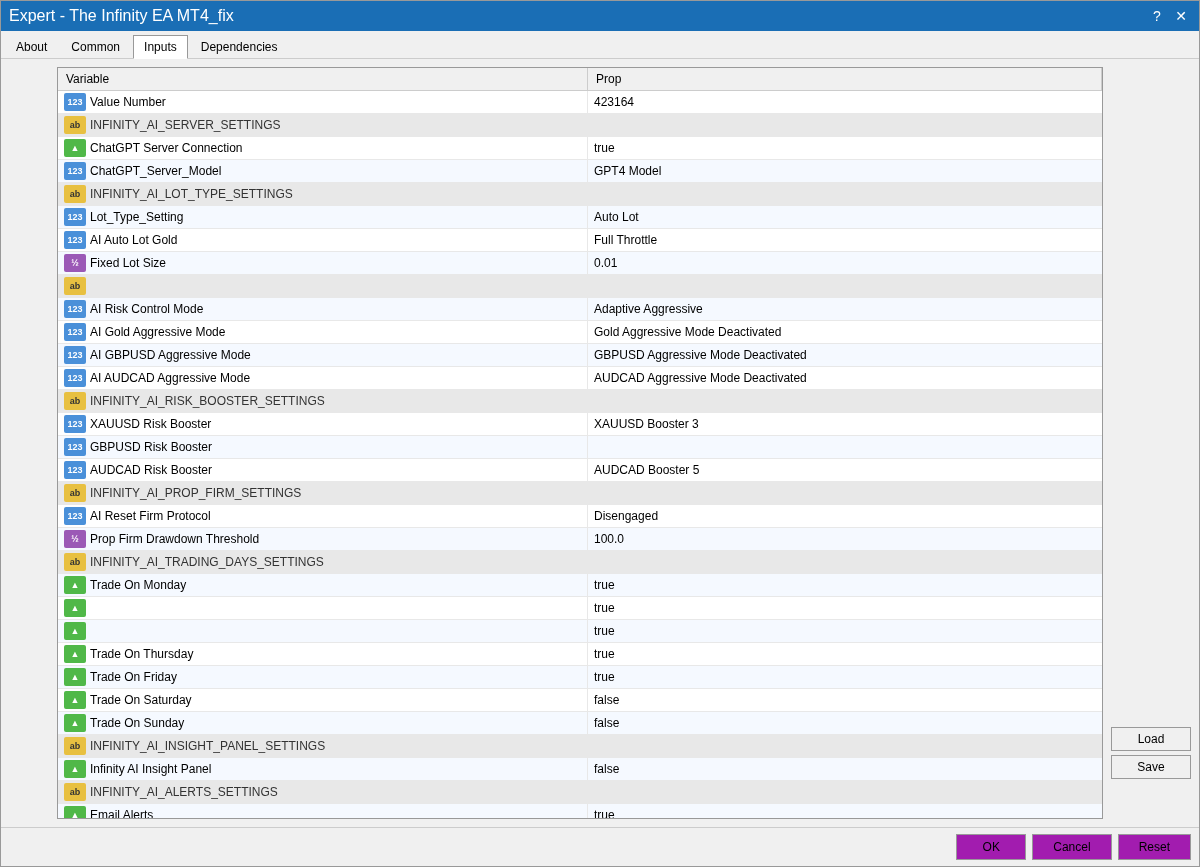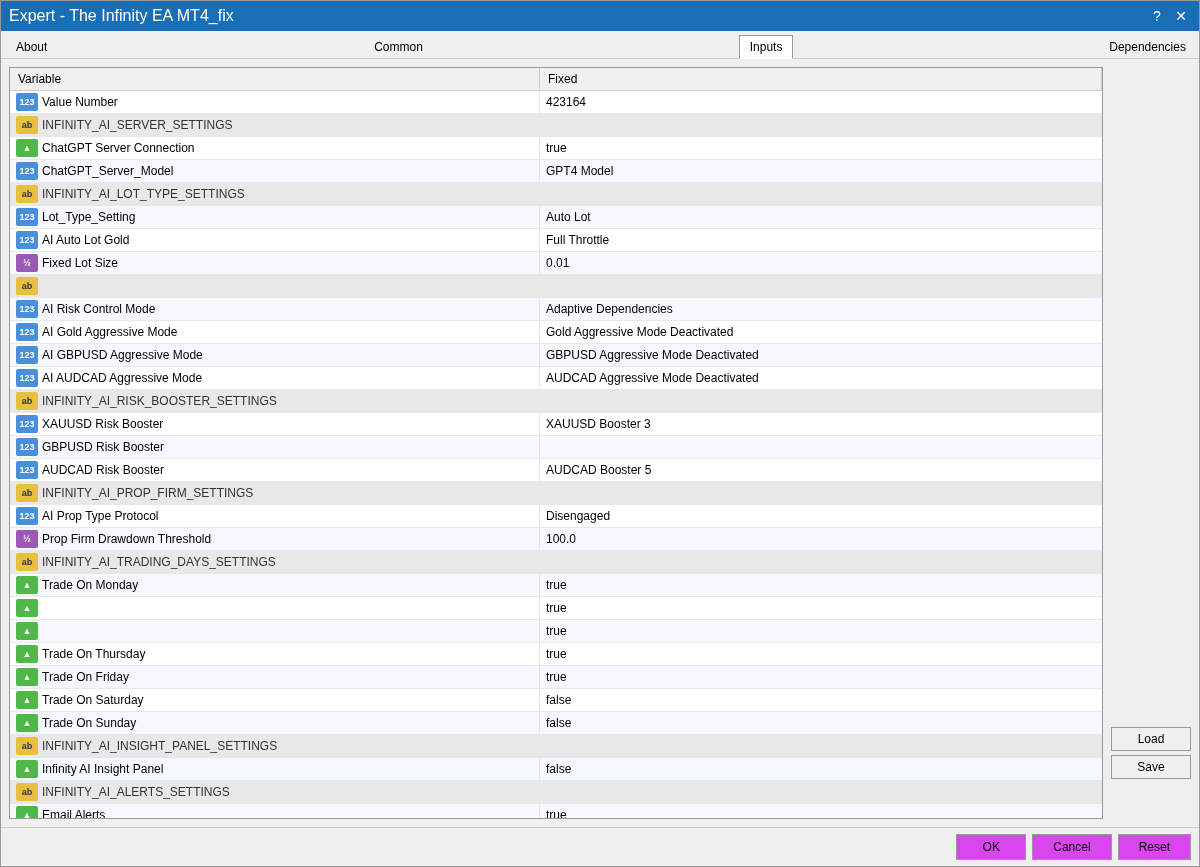--- a/index.html
+++ b/index.html
@@ -48,21 +48,20 @@
       align-items: center;
       justify-content: center;
     }
 
     .menu-bar {
       background: #f0f0f0;
       border-bottom: 1px solid #ccc;
       display: flex;
       padding: 4px 0 0 4px;
       flex-shrink: 0;
-      justify-content: space-between;
     }
 
     .menu-tab {
       padding: 4px 10px;
       cursor: pointer;
       font-size: 12px;
       border: 1px solid transparent;
       border-bottom: none;
       background: none;
       margin-right: 2px;
@@ -75,20 +74,21 @@
       margin-bottom: -1px;
       z-index: 1;
     }
 
     .content {
       display: flex;
       flex: 1;
       overflow: hidden;
       padding: 8px;
       gap: 8px;
+      margin-left: 48px;
     }
 
     .table-container {
       flex: 1;
       border: 1px solid #999;
       background: white;
       overflow-y: scroll;
       overflow-x: hidden;
     }
 
@@ -177,21 +177,21 @@
       gap: 6px;
       border-top: 1px solid #ccc;
       flex-shrink: 0;
       background: #f0f0f0;
     }
 
     .bottom-btn {
       padding: 5px 20px;
       font-size: 12px;
       border: 1px solid #999;
-      background: #d946ef;
+      background: #a21caf;
       cursor: pointer;
       min-width: 70px;
     }
 
     
     .table-container::-webkit-scrollbar { width: 14px; }
     .table-container::-webkit-scrollbar-track { background: #f0f0f0; }
     .table-container::-webkit-scrollbar-thumb { background: #c0c0c0; border: 1px solid #999; }
   </style>
 </head>
@@ -212,21 +212,21 @@
     <button class="menu-tab">Common</button>
     <button class="menu-tab active">Inputs</button>
     <button class="menu-tab">Dependencies</button>
   </div>
 
   <div class="content">
     <div class="table-container">
 
       <div class="table-header">
         <div class="table-header-cell">Variable</div>
-        <div class="table-header-cell">Fixed</div>
+        <div class="table-header-cell">Prop</div>
       </div>
 
       <div id="table-body">
           <div class="table-row" style="background: rgb(255, 255, 255);">
             <div class="row-cell">
               <div class="row-icon icon-123">123</div>
               <span class="row-name">Value Number</span>
             </div>
             <div class="row-value">423164</div>
           </div>
@@ -283,21 +283,21 @@
             <div class="row-cell section-header">
               <div class="row-icon icon-ab">ab</div>
             </div>
             <div class="row-value section-header" style="background: rgb(232, 232, 232);"></div>
           </div>
           <div class="table-row" style="background: rgb(245, 249, 255);">
             <div class="row-cell">
               <div class="row-icon icon-123">123</div>
               <span class="row-name">AI Risk Control Mode</span>
             </div>
-            <div class="row-value">Adaptive Dependencies</div>
+            <div class="row-value">Adaptive Aggressive</div>
           </div>
           <div class="table-row" style="background: rgb(255, 255, 255);">
             <div class="row-cell">
               <div class="row-icon icon-123">123</div>
               <span class="row-name">AI Gold Aggressive Mode</span>
             </div>
             <div class="row-value">Gold Aggressive Mode Deactivated</div>
           </div>
           <div class="table-row" style="background: rgb(245, 249, 255);">
             <div class="row-cell">
@@ -343,21 +343,21 @@
           <div class="table-row" style="background: rgb(232, 232, 232);">
             <div class="row-cell section-header">
               <div class="row-icon icon-ab">ab</div>
               <span class="row-name">INFINITY_AI_PROP_FIRM_SETTINGS</span>
             </div>
             <div class="row-value section-header" style="background: rgb(232, 232, 232);"></div>
           </div>
           <div class="table-row" style="background: rgb(255, 255, 255);">
             <div class="row-cell">
               <div class="row-icon icon-123">123</div>
-              <span class="row-name">AI Prop Type Protocol</span>
+              <span class="row-name">AI Reset Firm Protocol</span>
             </div>
             <div class="row-value">Disengaged</div>
           </div>
           <div class="table-row" style="background: rgb(245, 249, 255);">
             <div class="row-cell">
               <div class="row-icon icon-half">½</div>
               <span class="row-name">Prop Firm Drawdown Threshold</span>
             </div>
             <div class="row-value">100.0</div>
           </div>

